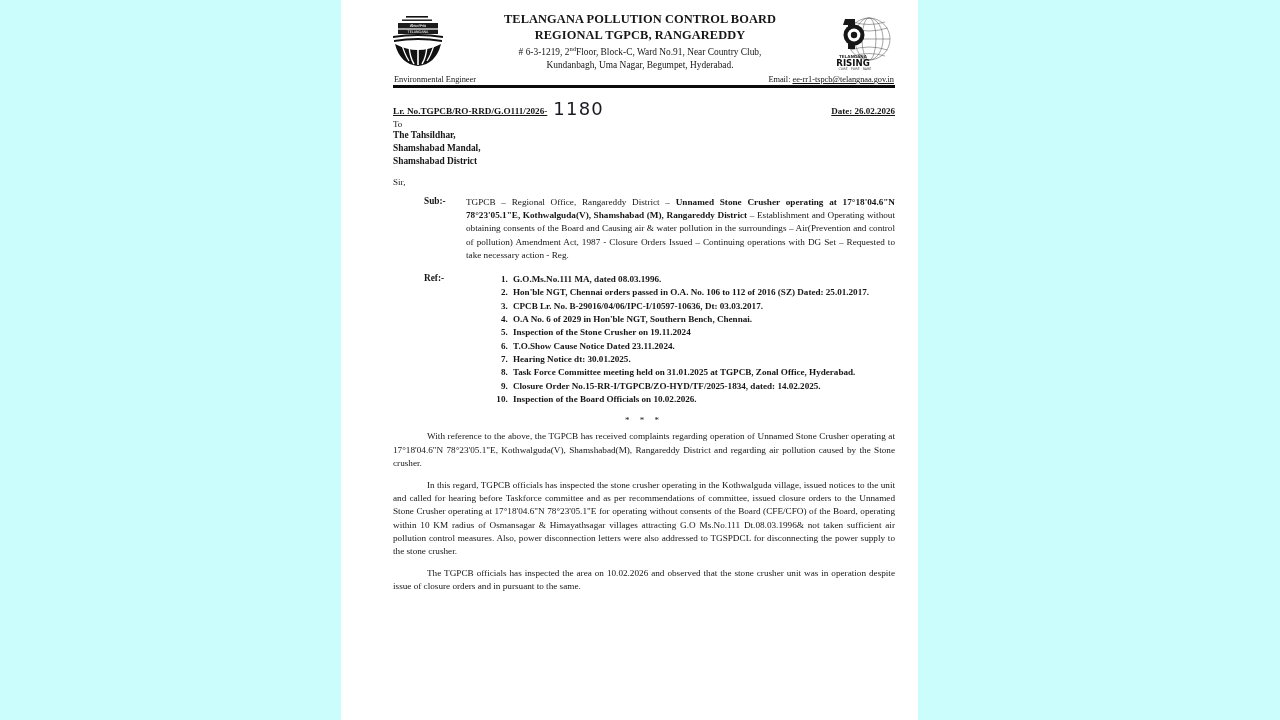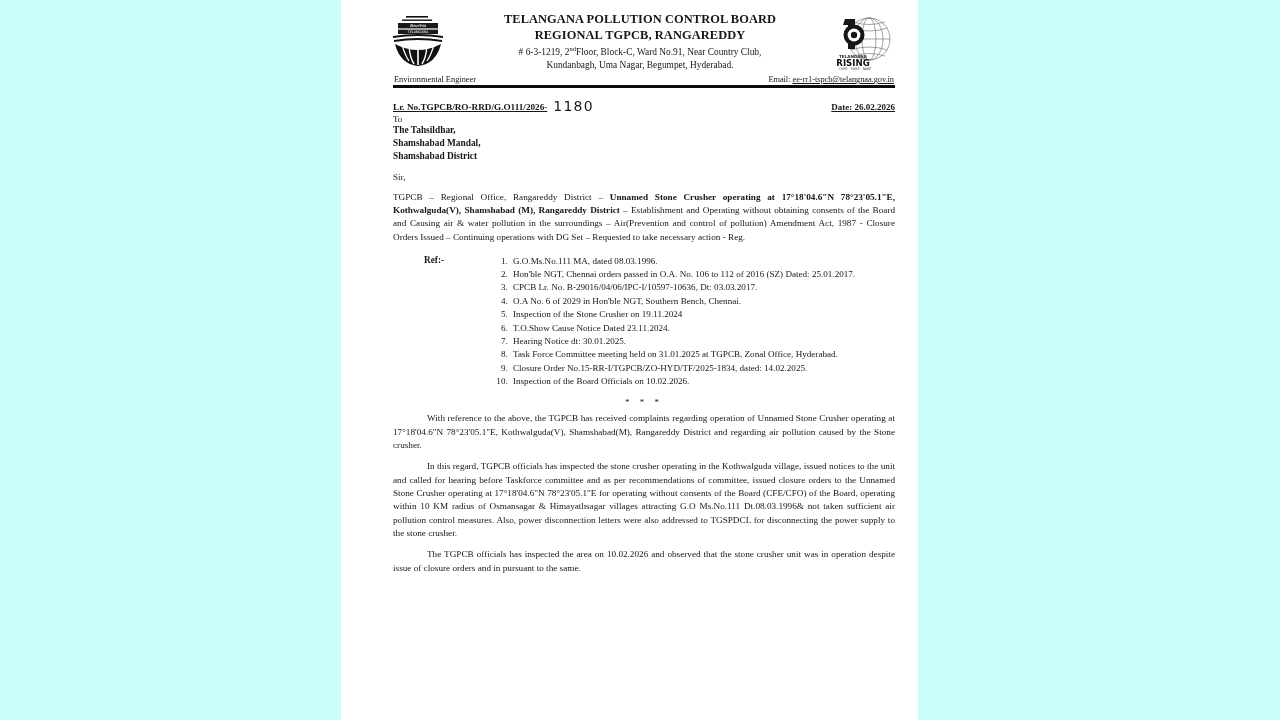--- a/index.html
+++ b/index.html
@@ -94,21 +94,21 @@
     align-items: baseline;
     font-size: 9.2px;
   }
   .lr-no {
     font-weight: bold;
     text-decoration: underline;
     text-underline-offset: 1px;
   }
   .hand {
     font-family: "DejaVu Sans", sans-serif;
-    font-size: 14px;
+    font-size: 18px;
     font-weight: 400;
     letter-spacing: 1.2px;
     margin-left: 6px;
     color: #1a1a22;
     position: relative;
     top: 1px;
   }
   .date {
     font-weight: bold;
     font-size: 9px;
@@ -149,20 +149,21 @@
     text-align: justify;
   }
   .block-body b { font-weight: bold; }
 
   .ref-block { margin-top: 11px; }
   .ref-list {
     margin: 0;
     padding-left: 44px;
     font-size: 9.1px;
     line-height: 1.47;
+    font-weight: bold;
   }
   .ref-list li {
     padding-left: 3px;
     text-align: justify;
   }
 
   
   .stars {
     text-align: center;
     font-size: 9px;
@@ -256,20 +257,21 @@
 
     <div class="to-line">To</div>
     <div class="addressee">
       <div>The Tahsildhar,</div>
       <div>Shamshabad Mandal,</div>
       <div>Shamshabad District</div>
     </div>
     <div class="salutation">Sir,</div>
 
     <div class="block">
+      <div class="block-label">Sub:-</div>
       <div class="block-body"><span>TGPCB – Regional Office, Rangareddy District – </span><b>Unnamed Stone Crusher operating at 17°18'04.6"N 78°23'05.1"E, Kothwalguda(V), Shamshabad (M), Rangareddy District</b><span> – Establishment and Operating without obtaining consents of the Board and Causing air &amp; water pollution in the surroundings – Air(Prevention and control of pollution) Amendment Act, 1987 - Closure Orders Issued – Continuing operations with DG Set – Requested to take necessary action - Reg.</span></div>
     </div>
 
     <div class="block ref-block">
       <div class="block-label">Ref:-</div>
       <div class="block-body">
         <ol class="ref-list">
           <li>G.O.Ms.No.111 MA, dated 08.03.1996.</li>
           <li>Hon'ble NGT, Chennai orders passed in O.A. No. 106 to 112 of 2016 (SZ) Dated: 25.01.2017.</li>
           <li>CPCB Lr. No. B-29016/04/06/IPC-I/10597-10636, Dt: 03.03.2017.</li>

